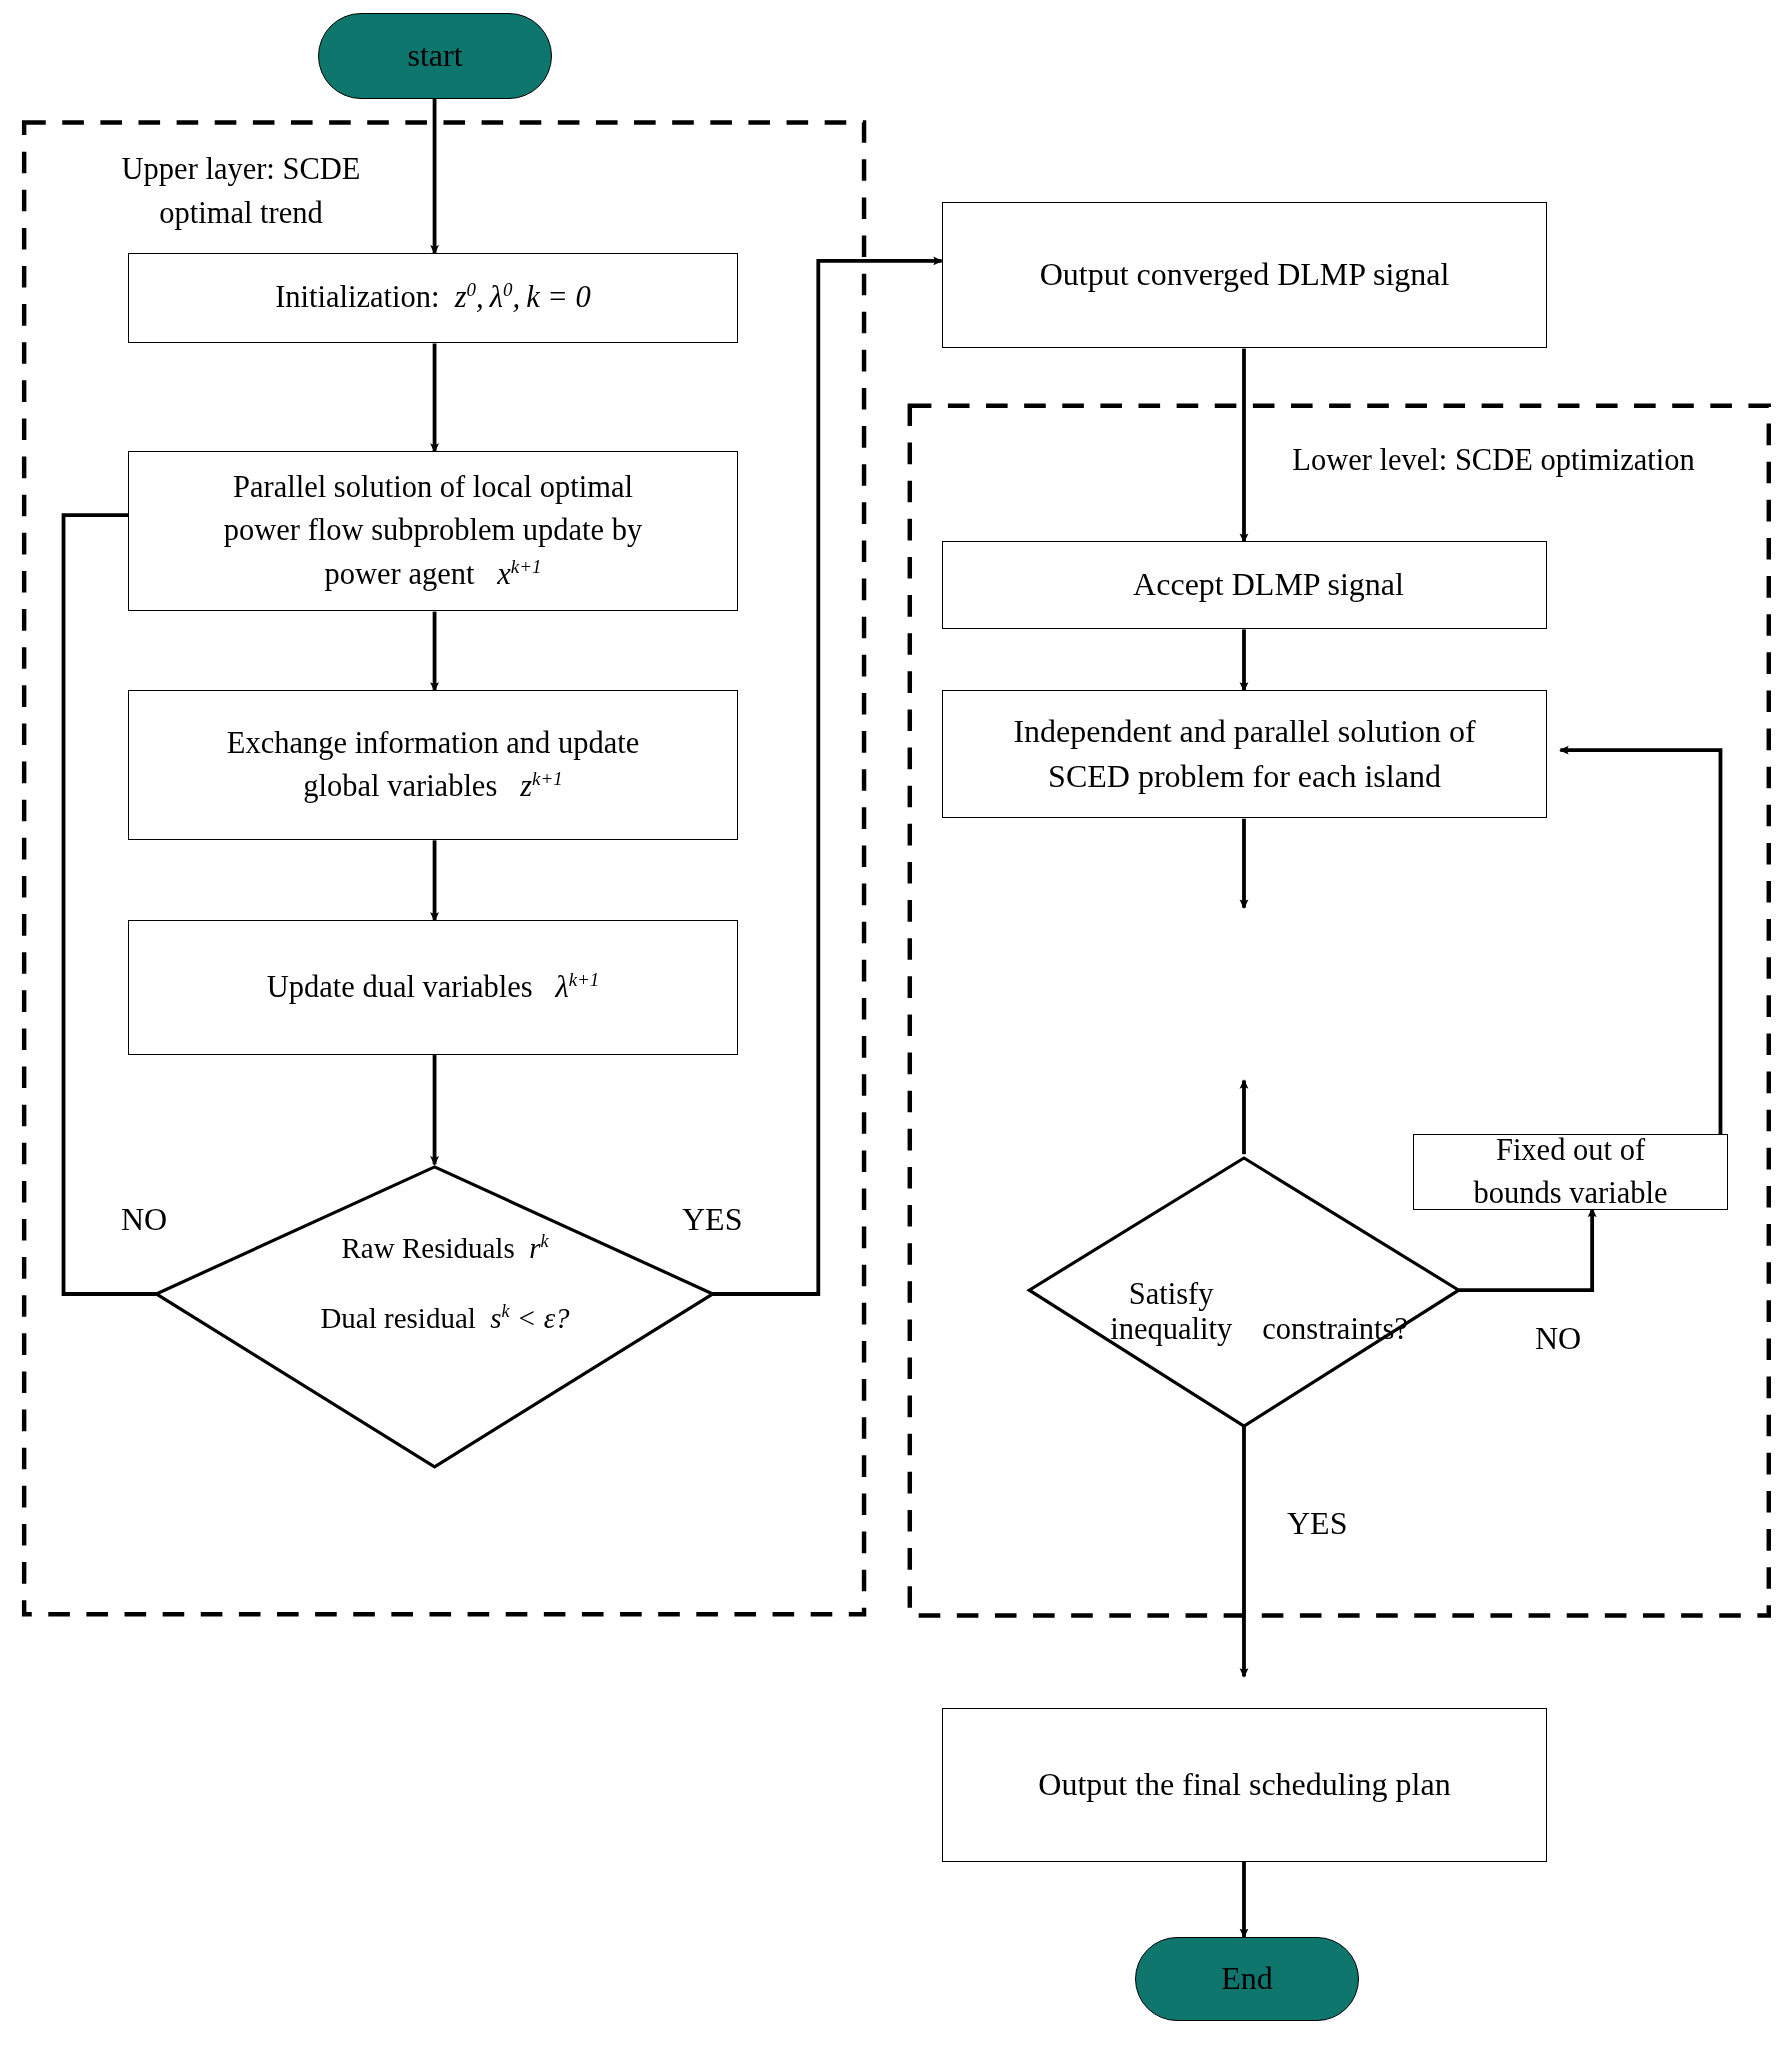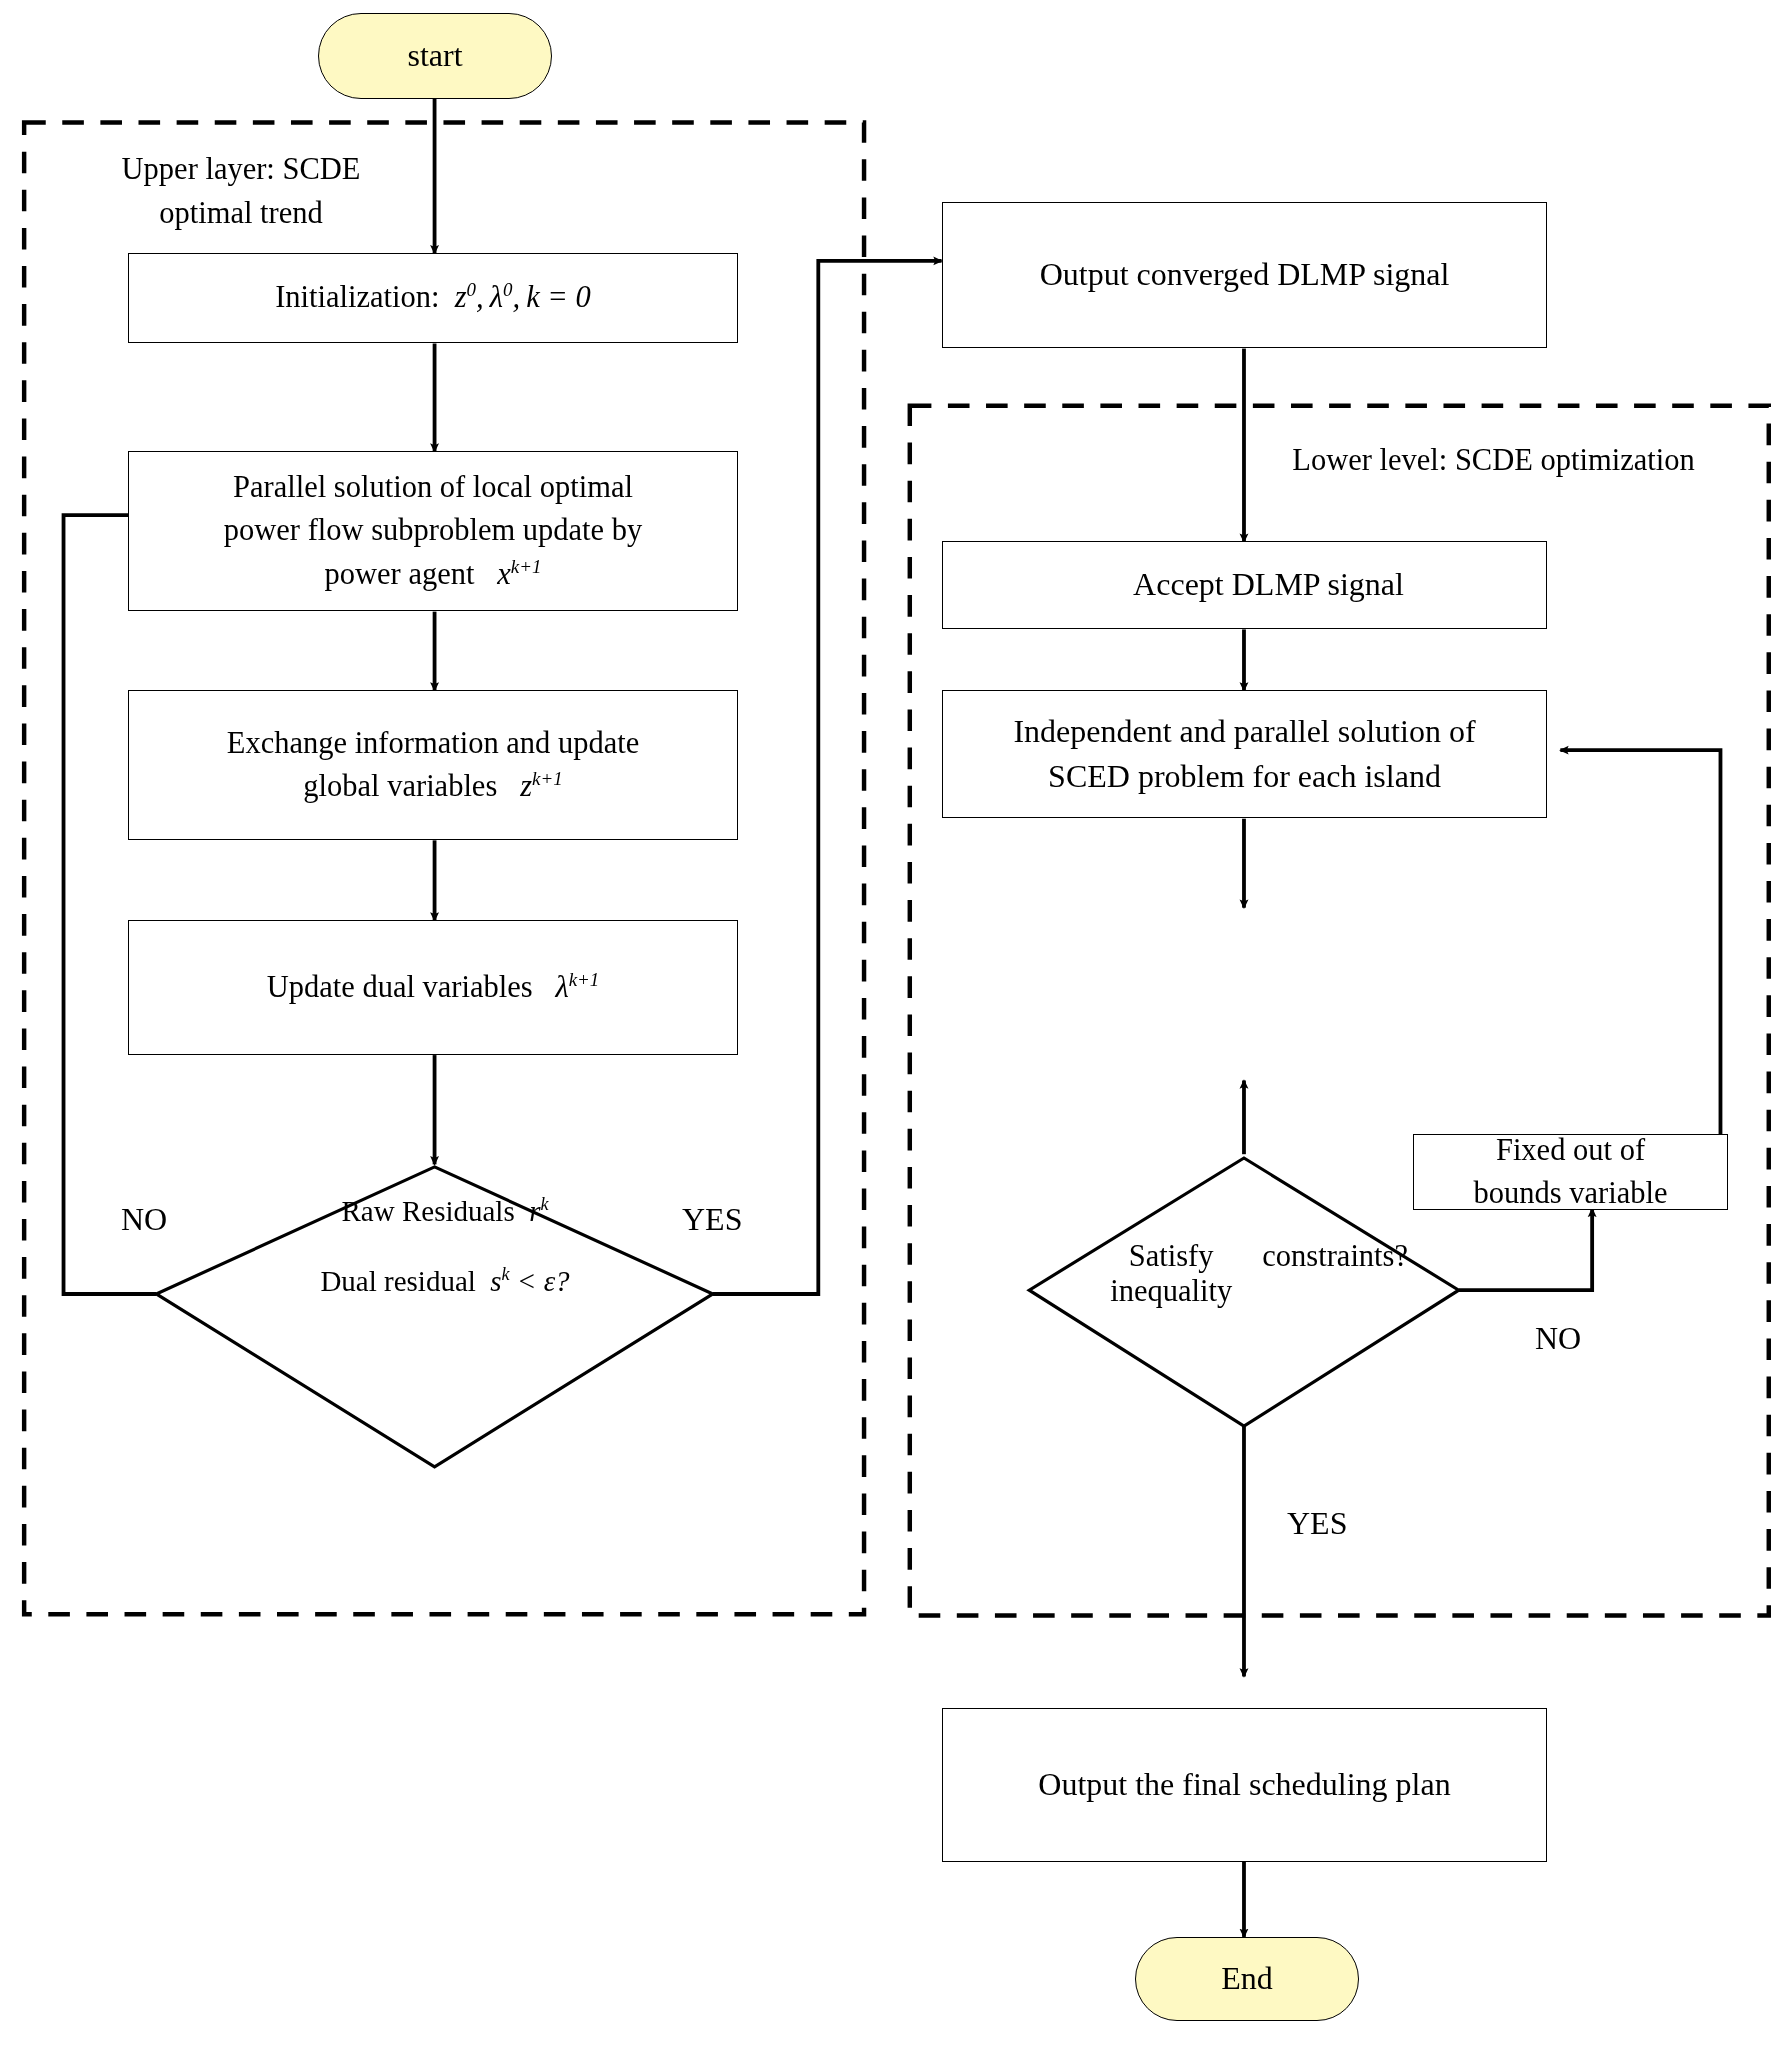--- a/index.html
+++ b/index.html
@@ -3,22 +3,22 @@
 <meta charset="utf-8">
 <style>
   html,body{margin:0;padding:0;background:#ffffff;}
   body{width:1791px;height:2046px;position:relative;overflow:hidden;
        font-family:"Liberation Serif","DejaVu Serif",serif;color:#000;}
   #stage{position:absolute;left:0;top:0;width:1791px;height:2046px;}
   svg{position:absolute;left:0;top:0;width:1791px;height:2046px;}
   .node{position:absolute;box-sizing:border-box;display:flex;align-items:center;
         justify-content:center;text-align:center;color:#000;}
   .proc{border:1.9px solid #000;background:#fff;}
-  .term{border:1.9px solid #000;background:#fef9c3;border-radius:44px;}
-  .dec-label{position:absolute;display:flex;align-items:flex-start;justify-content:center;
+  .term{border:1.9px solid #000;background:#0f766e;border-radius:44px;}
+  .dec-label{position:absolute;display:flex;align-items:flex-end;justify-content:center;
              text-align:center;color:#000;background:transparent;}
   .edge-label{position:absolute;color:#000;white-space:nowrap;}
   .group-label{position:absolute;color:#000;text-align:center;line-height:1.45;}
   .txt{line-height:1.42;padding:0 9px;}
   sup{font-size:0.62em;vertical-align:super;line-height:0;}
   .mi{font-style:italic;font-family:"Liberation Serif","DejaVu Serif",serif;}
   .f46{font-size:29px;}
   .f48{font-size:30.5px;}
   .f50{font-size:32px;}
 </style>

